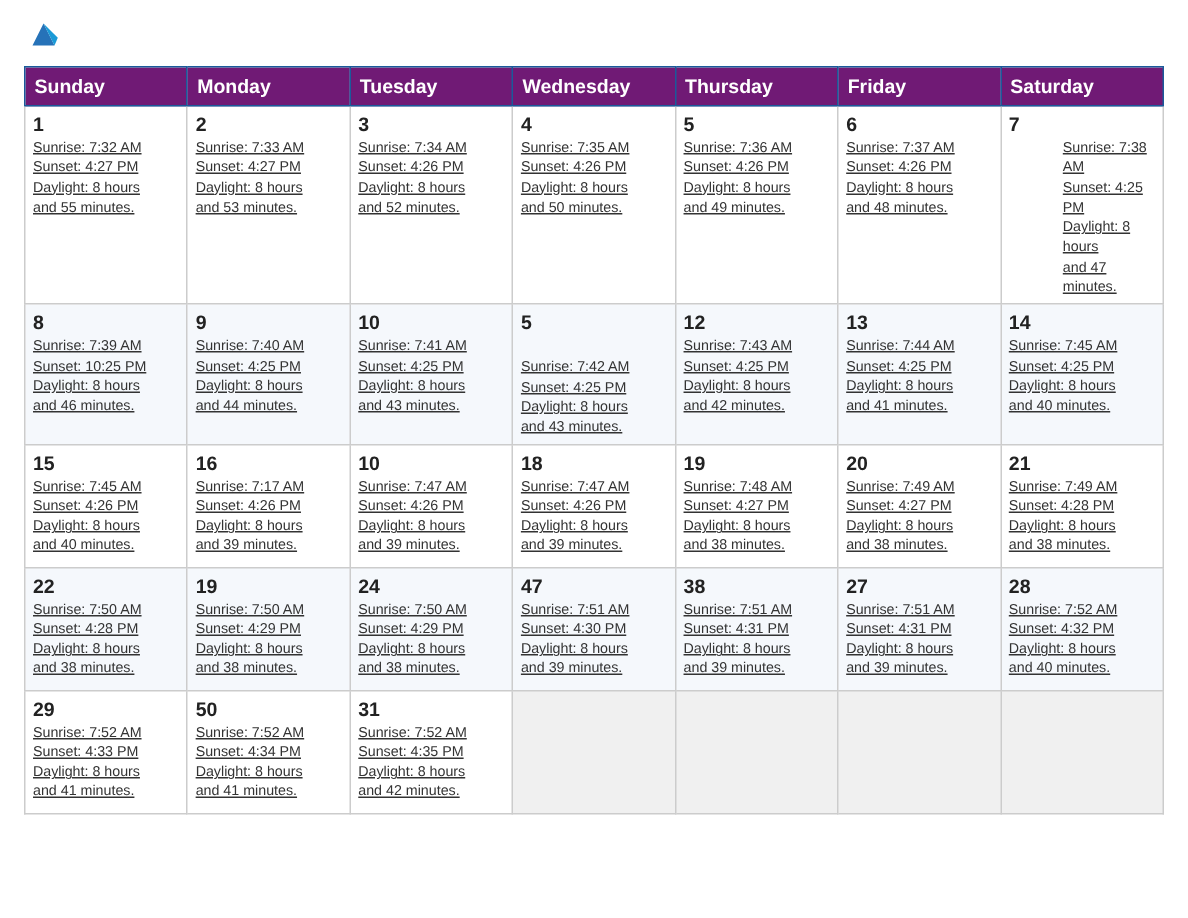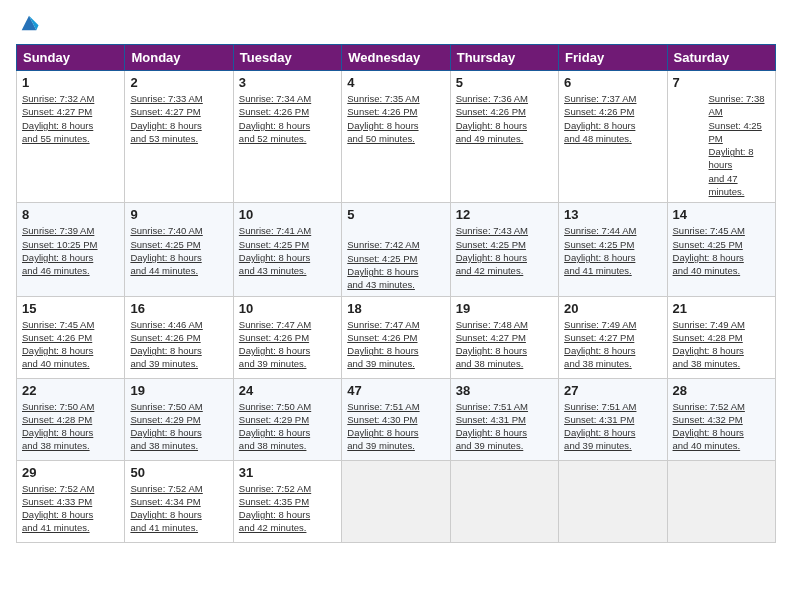--- a/index.html
+++ b/index.html
@@ -236,21 +236,21 @@
         <tr>
           <td>
             <span class="day-num">15</span>
             <div class="day-info" style="white-space: pre-line;">Sunrise: 7:45 AM
 Sunset: 4:26 PM
 Daylight: 8 hours
 and 40 minutes.</div>
           </td>
           <td>
             <span class="day-num">16</span>
-            <div class="day-info" style="white-space: pre-line;">Sunrise: 4:46 AM
+            <div class="day-info" style="white-space: pre-line;">Sunrise: 7:17 AM
 Sunset: 4:26 PM
 Daylight: 8 hours
 and 39 minutes.</div>
           </td>
           <td>
             <span class="day-num">10</span>
             <div class="day-info" style="white-space: pre-line;">Sunrise: 7:47 AM
 Sunset: 4:26 PM
 Daylight: 8 hours
 and 39 minutes.</div>

